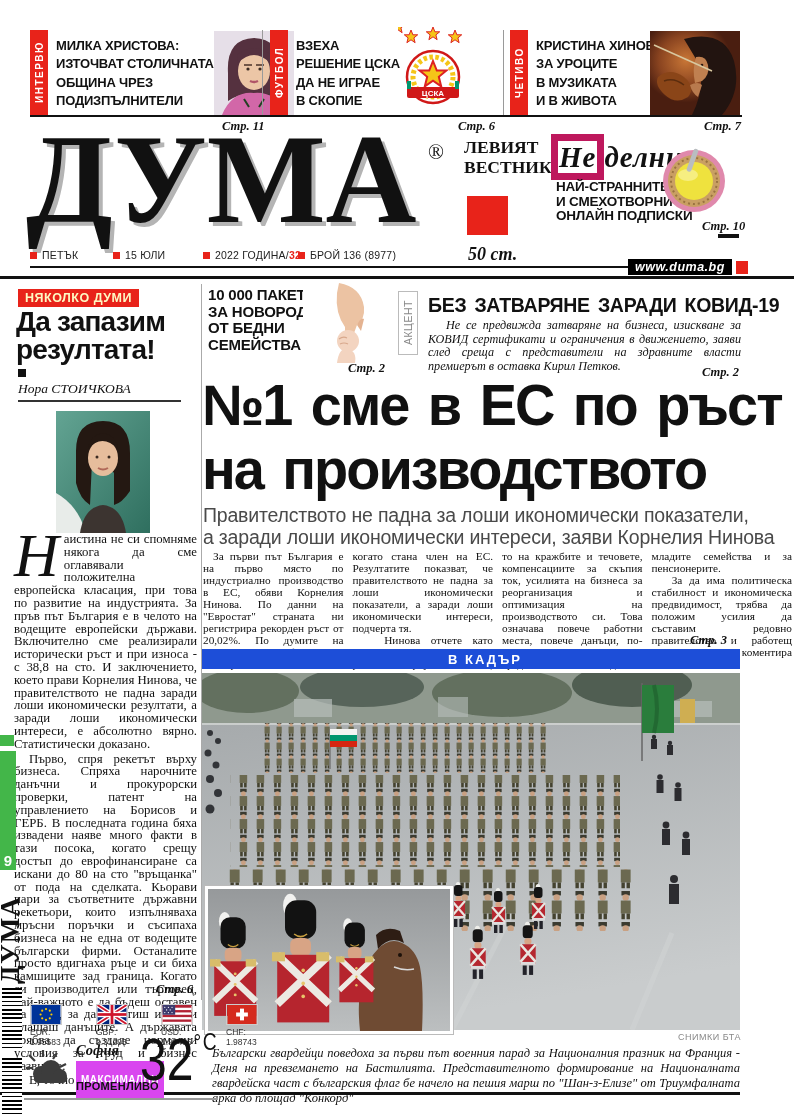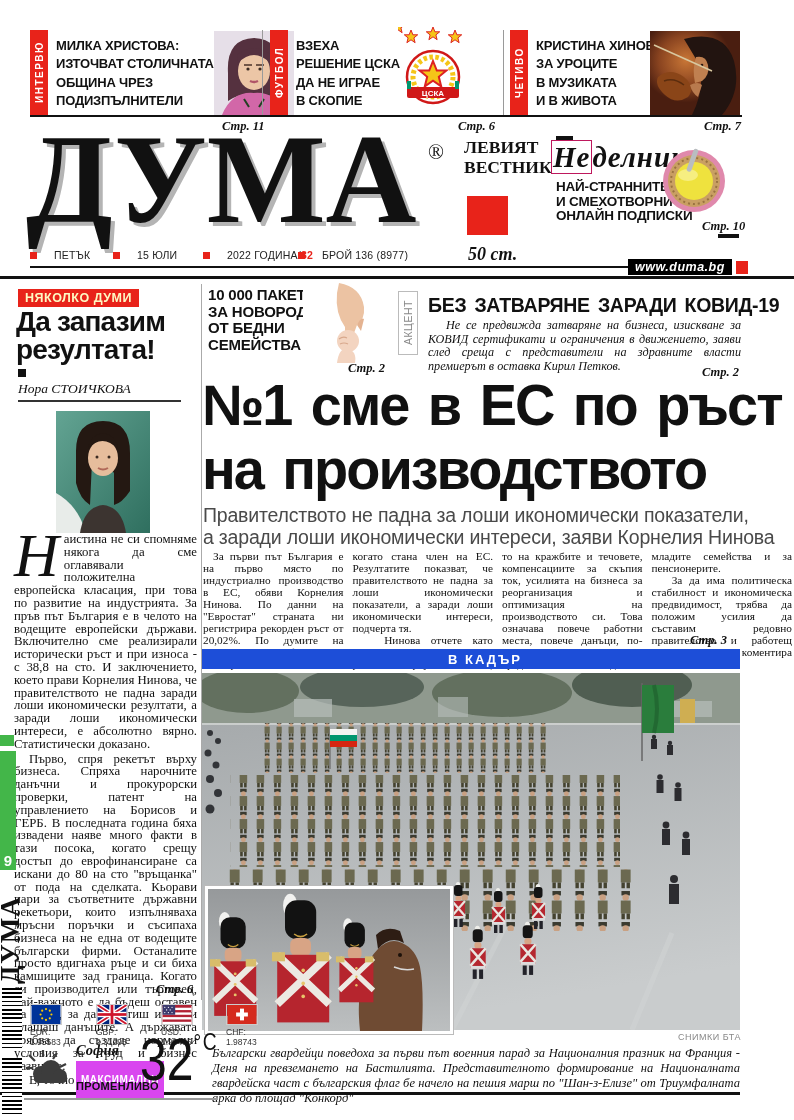--- a/index.html
+++ b/index.html
@@ -22,27 +22,27 @@
 .t3-photo{position:absolute;left:650px;top:31px}
 .top-rule{position:absolute;left:30px;top:115px;width:712px;height:2px;background:#111}
 .pr1{left:222px;top:119px}.pr2{left:458px;top:119px}.pr3{left:704px;top:119px}
 
 .mast-title{position:absolute;left:26px;top:126px;font-family:"Liberation Serif",serif;font-weight:bold;font-size:126px;line-height:0.85;letter-spacing:0;text-shadow:4px 4px 0 #b4b4b4}
 .mast-reg{position:absolute;left:428px;top:140px;font-family:"Liberation Serif",serif;font-size:21px}
 .tagline{position:absolute;left:464px;top:138px;font-family:"Liberation Serif",serif;font-weight:bold;font-size:17.5px;line-height:1.12;white-space:pre-line}
 .red-square{position:absolute;left:467px;top:196px;width:41px;height:39px;background:#e8231a}
 .ned-tick{position:absolute;left:556px;top:136px;width:17px;height:4px;background:#111}
 .ned-name{position:absolute;left:551px;top:141px;font-family:"Liberation Serif",serif;font-style:italic;font-weight:bold;font-size:29px;letter-spacing:1px}
-.ned-boxed{border:1px solid #be185d;padding:0 1px}
+.ned-boxed{border:7px solid #be185d;padding:0 1px}
 .weekly-title{position:absolute;left:556px;top:180px;font-weight:bold;font-size:13.5px;line-height:1.08;letter-spacing:-0.2px;white-space:pre-line}
 .bowl{position:absolute;left:662px;top:148px}
 .pr10{left:702px;top:219px}
 .ned-tick2{position:absolute;left:718px;top:234px;width:21px;height:4px;background:#111}
 
-.dl{position:absolute;top:249px;font-size:10.5px;color:#222;display:flex;align-items:center;gap:17px;letter-spacing:0.2px}
+.dl{position:absolute;top:249px;font-size:10.5px;color:#222;display:flex;align-items:center;gap:5px;letter-spacing:0.2px}
 .dl .sq{width:7px;height:7px;background:#e8231a;display:inline-block;flex:none}
 .dl1{left:30px}.dl2{left:113px}.dl3{left:203px}.dl4{left:298px}
 .dl .red{color:#e8231a;font-weight:bold}
 .price{position:absolute;left:468px;top:244px;font-family:"Liberation Serif",serif;font-weight:bold;font-style:italic;font-size:18px}
 .thin-rule{position:absolute;left:30px;top:266px;width:600px;height:2px;background:#111}
 .www-bar{position:absolute;left:628px;top:259px;width:104px;height:16px;background:#000;color:#fff;font-weight:bold;font-style:italic;font-size:12.5px;display:flex;align-items:center;justify-content:center;letter-spacing:0.5px}
 .www-sq{position:absolute;left:736px;top:261px;width:12px;height:13px;background:#e8231a}
 .mast-rule{position:absolute;left:0;top:276px;width:794px;height:3px;background:#111}
 
 .op-rubric{position:absolute;left:18px;top:289px;background:#e8231a;color:#fef9c3;font-weight:bold;font-size:12.5px;padding:2px 7px;letter-spacing:0.5px}

